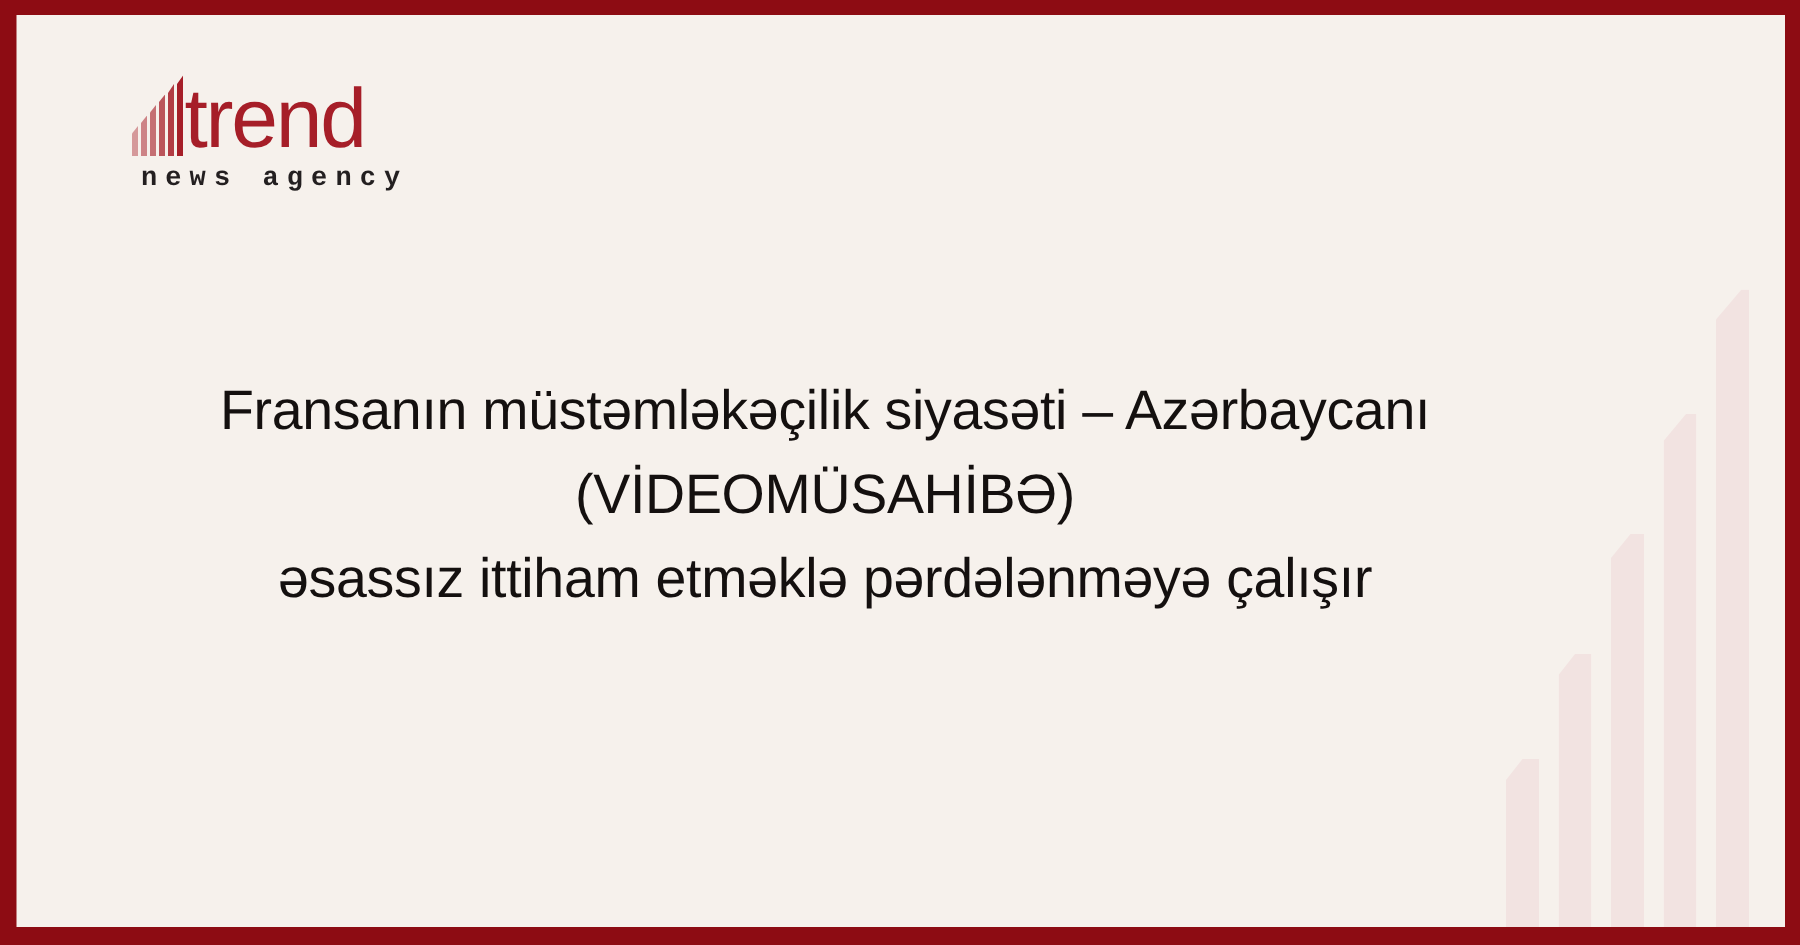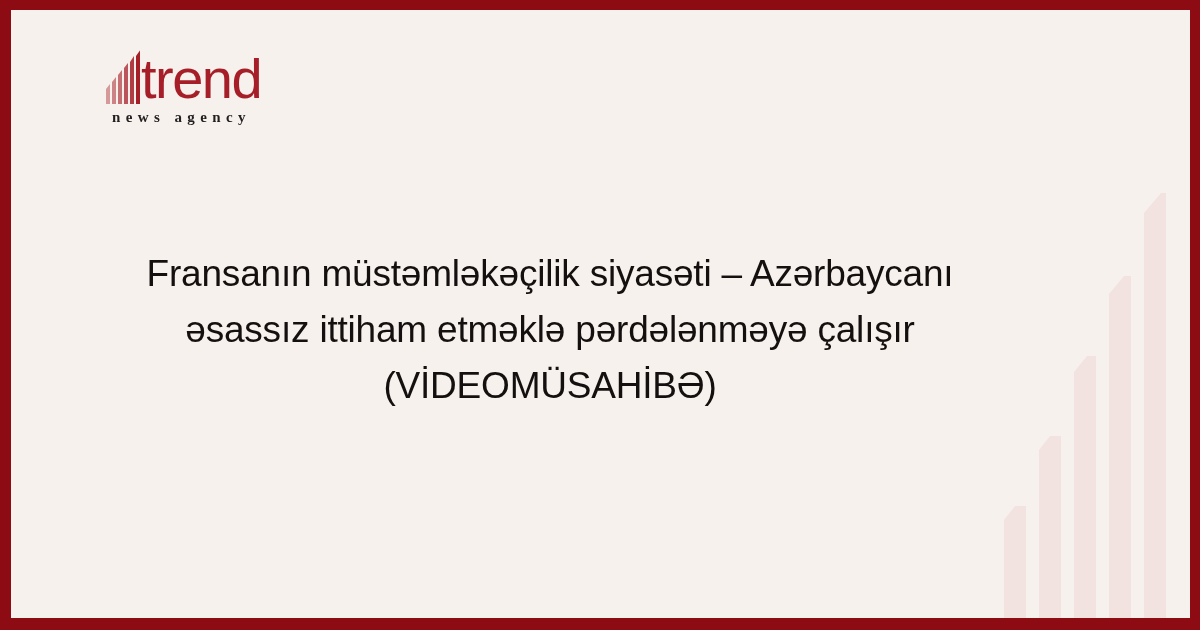--- a/index.html
+++ b/index.html
@@ -48,21 +48,21 @@
   }
   .deco-bar.b1 { height: 112px; clip-path: polygon(0 14px, 11px 0, 100% 0, 100% 100%, 0 100%); }
   .deco-bar.b2 { height: 182px; clip-path: polygon(0 14px, 11px 0, 100% 0, 100% 100%, 0 100%); }
   .deco-bar.b3 { height: 262px; clip-path: polygon(0 16px, 13px 0, 100% 0, 100% 100%, 0 100%); }
   .deco-bar.b4 { height: 342px; clip-path: polygon(0 18px, 15px 0, 100% 0, 100% 100%, 0 100%); }
   .deco-bar.b5 { height: 425px; clip-path: polygon(0 20px, 17px 0, 100% 0, 100% 100%, 0 100%); }
 
   
   .logo {
     position: absolute;
-    left: 95px;
+    left: 77px;
     top: 36px;
     width: 180px;
   }
   .logo-main {
     display: flex;
     align-items: flex-end;
     height: 58px;
   }
   .logo-mark {
     display: flex;
@@ -88,22 +88,22 @@
     font-size: 56px;
     line-height: 56px;
     font-weight: 400;
     color: #a61e28;
     letter-spacing: -1.5px;
     transform: translateY(3px);
   }
   .logo-tagline {
     margin-top: 5px;
     margin-left: 6px;
-    font-family: Liberation Serif, serif;
-    font-size: 15px;
+    font-family: Liberation Mono, monospace;
+    font-size: 18px;
     font-weight: 700;
     color: #231f20;
     letter-spacing: 5.4px;
     white-space: nowrap;
   }
 
   
   .headline {
     position: absolute;
     left: 89px;
@@ -143,18 +143,18 @@
           <i class="m5"></i>
           <i class="m6"></i>
         </span>
         <span class="logo-word">trend</span>
       </div>
       <div class="logo-tagline">news agency</div>
     </div>
 
     <div class="headline">
       <span class="hl-line">Fransanın müstəmləkəçilik siyasəti – Azərbaycanı</span>
+      <span class="hl-line">(VİDEOMÜSAHİBƏ)</span>
       <span class="hl-line">əsassız ittiham etməklə pərdələnməyə çalışır</span>
-      <span class="hl-line">(VİDEOMÜSAHİBƏ)</span>
     </div>
 
   </div>
 </div>
 
 </body></html>

